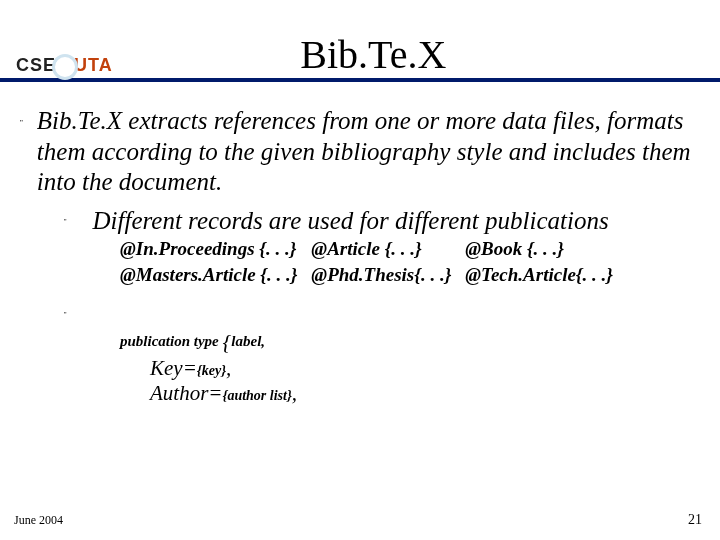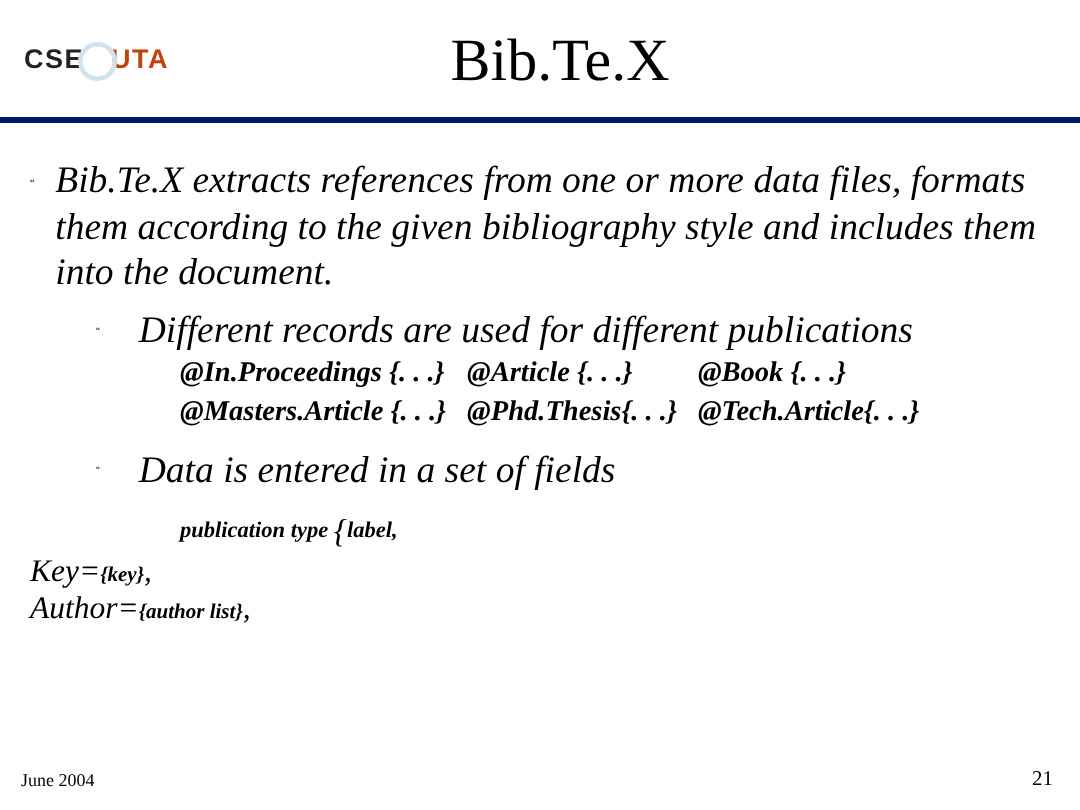--- a/index.html
+++ b/index.html
@@ -6,21 +6,21 @@
   body {
     width: 720px;
     height: 540px;
     background: #fff;
     font-family: "Times New Roman", Times, serif;
     position: relative;
     overflow: hidden;
   }
   .header {
     display: flex;
-    align-items: center;
+    align-items: flex-end;
     height: 78px;
     padding: 0 16px;
   }
   .logo {
     font-family: Arial, sans-serif;
     font-weight: bold;
     font-size: 18px;
     color: #222;
     display: flex;
     align-items: center;
@@ -96,20 +96,21 @@
   .codeblock td { padding-right: 14px; white-space: nowrap; }
   .pubtype {
     margin-left: 100px;
     margin-top: 8px;
     font-size: 15px;
     font-style: italic;
     font-weight: bold;
   }
   .pubtype .brace { font-size: 22px; font-weight: normal; position: relative; top: 3px; }
   .fields {
+    margin-left: 130px;
     margin-top: 4px;
     font-size: 21px;
     font-style: italic;
     line-height: 1.2;
   }
   .fields .small { font-size: 14px; font-weight: bold; }
   .footer-left {
     position: absolute;
     left: 14px;
     bottom: 12px;
@@ -161,21 +162,20 @@
         <td>@Masters.Article {. . .}</td>
         <td>@Phd.Thesis{. . .}</td>
         <td>@Tech.Article{. . .}</td>
       </tr>
     </tbody>
       </table>
   </div>
 
   <div class="bullet2" style="margin-top:12px">
     <div class="bmark2">"</div>
-    <div class="p2">Data is entered in a set of fields</div>
   </div>
 
   <div class="pubtype">
     <span>publication type </span><span class="brace">{</span><span>label,</span>
   </div>
 
   <div class="fields">
     <div>
       <span>Key=</span><span class="small">{key}</span><span>,</span>
     </div>

